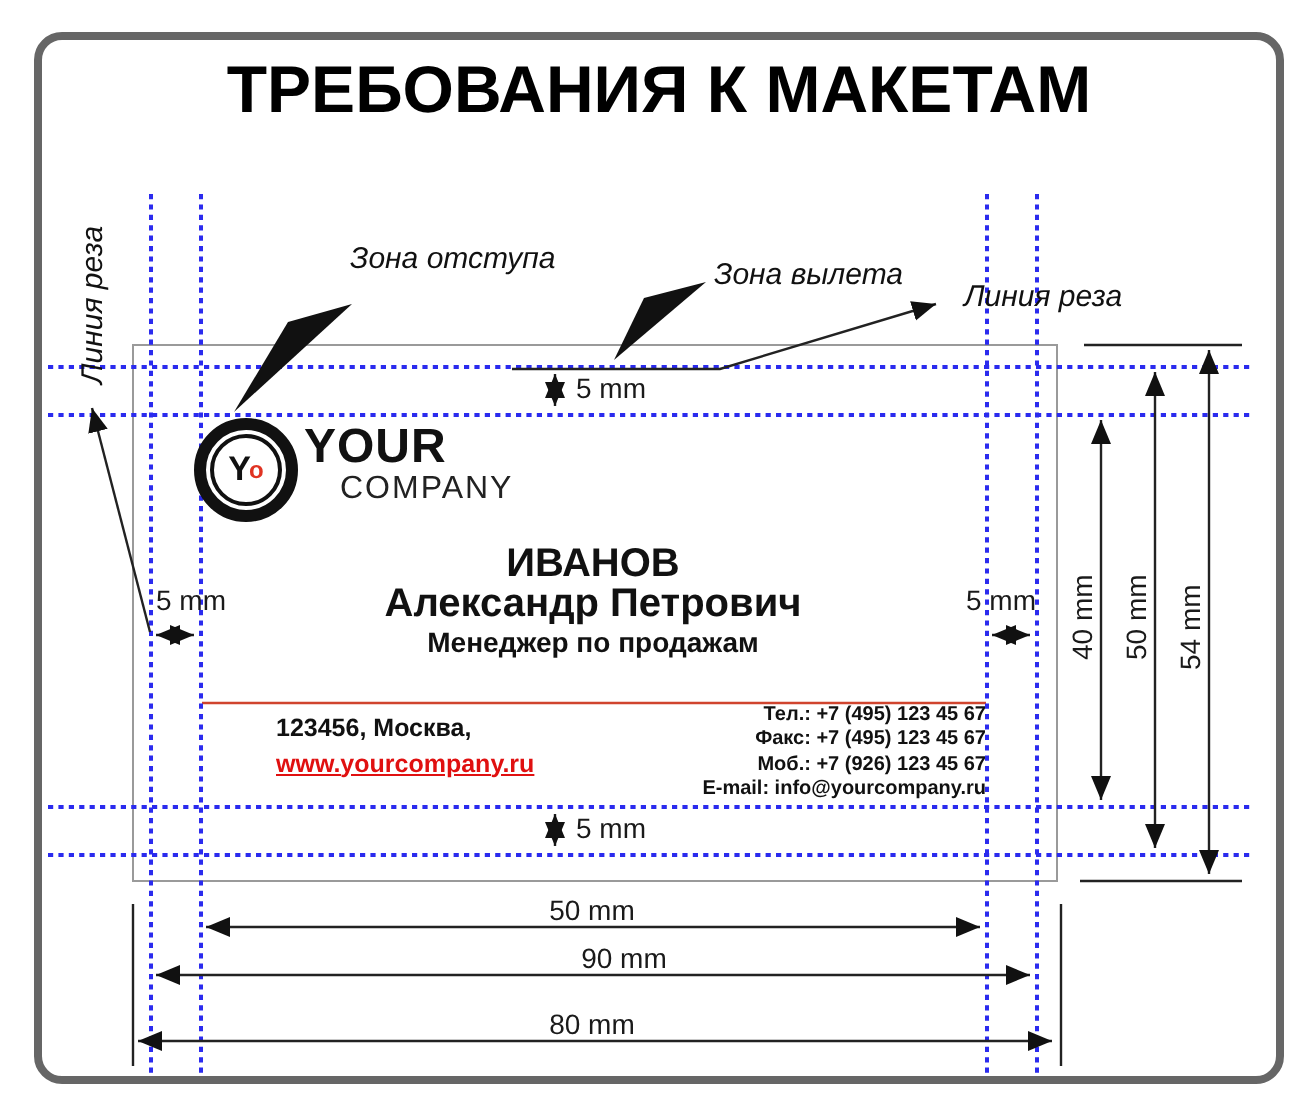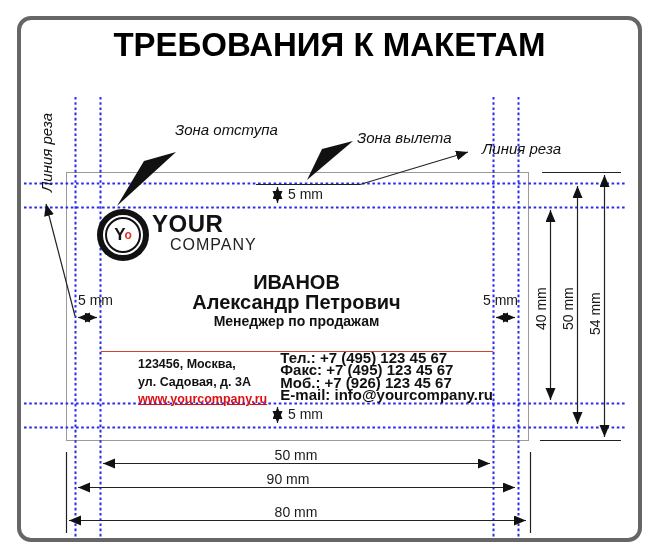--- a/index.html
+++ b/index.html
@@ -36,21 +36,21 @@
   .logo-your { position:absolute; left:152px; top:210px; font-size:24px; font-weight:bold; color:#111; letter-spacing:0.5px; }
   .logo-company { position:absolute; left:154px; top:236px; font-size:16px; font-weight:400; color:#222; letter-spacing:1px;margin-left:16px; }
 
   .cb { position:absolute; left:75px; width:443px; text-align:center; font-weight:bold; color:#111; white-space:nowrap; }
   .surname { top:271px; font-size:20px; }
   .fullname { top:291px; font-size:20px; }
   .jobtitle { top:313px; font-size:14px; }
 
   .address { position:absolute; left:101px; top:356px; font-size:12.5px; font-weight:bold; line-height:17.5px; white-space:nowrap;margin-left:37px; }
   .website { color:#e01010; text-decoration:underline; }
-  .contacts { position:absolute; right:161px; top:352px; text-align:left; font-size:15px; font-weight:bold; line-height:12.3px; white-space:nowrap; }
+  .contacts { position:absolute; right:161px; top:352px; text-align:right; font-size:10px; font-weight:bold; line-height:12.3px; white-space:nowrap; }
 </style>
 </head>
 <body>
 
 <div class="canvas">
 
   <div class="frame"></div>
 
   <div class="title">ТРЕБОВАНИЯ К МАКЕТАМ</div>
 
@@ -109,38 +109,37 @@
   <div class="anno" style="left:482px; top:140px;">Линия реза</div>
 
   <div class="dim" style="left:288px; top:186px;">5 mm</div>
   <div class="dim" style="left:78px; top:292px;">5 mm</div>
   <div class="dim" style="left:483px; top:292px;">5 mm</div>
   <div class="dim" style="left:288px; top:406px;">5 mm</div>
   <div class="dim vtext" style="left:533px; top:278px; height:52px;">40 mm</div>
   <div class="dim vtext" style="left:560px; top:278px; height:52px;">50 mm</div>
   <div class="dim vtext" style="left:587px; top:283px; height:52px;">54 mm</div>
   <div class="dim dim-center" style="left:246px; top:447px;">50 mm</div>
-  <div class="dim dim-center" style="left:238px; top:471px;">90 mm</div>
+  <div class="dim dim-center" style="left:262px; top:471px;">90 mm</div>
   <div class="dim dim-center" style="left:246px; top:504px;">80 mm</div>
 
   <div class="logo-outer"></div>
   <div class="logo-inner">
     <span class="mono-y">Y</span>
     <span class="mono-o">o</span>
   </div>
   <div class="logo-your">YOUR</div>
   <div class="logo-company">COMPANY</div>
 
   <div class="cb fullname">Александр Петрович</div>
   <div class="cb surname">ИВАНОВ</div>
   <div class="cb jobtitle">Менеджер по продажам</div>
 
   <div class="address">
     <div>123456, Москва,</div>
-    <div>ул. Садовая, д. 3А</div>
     <div class="website">www.yourcompany.ru</div>
   </div>
 
   <div class="contacts">
     <div>Тел.: +7 (495) 123 45 67</div>
     <div>Факс: +7 (495) 123 45 67</div>
     <div>Моб.: +7 (926) 123 45 67</div>
     <div>E-mail: info@yourcompany.ru</div>
   </div>
 

